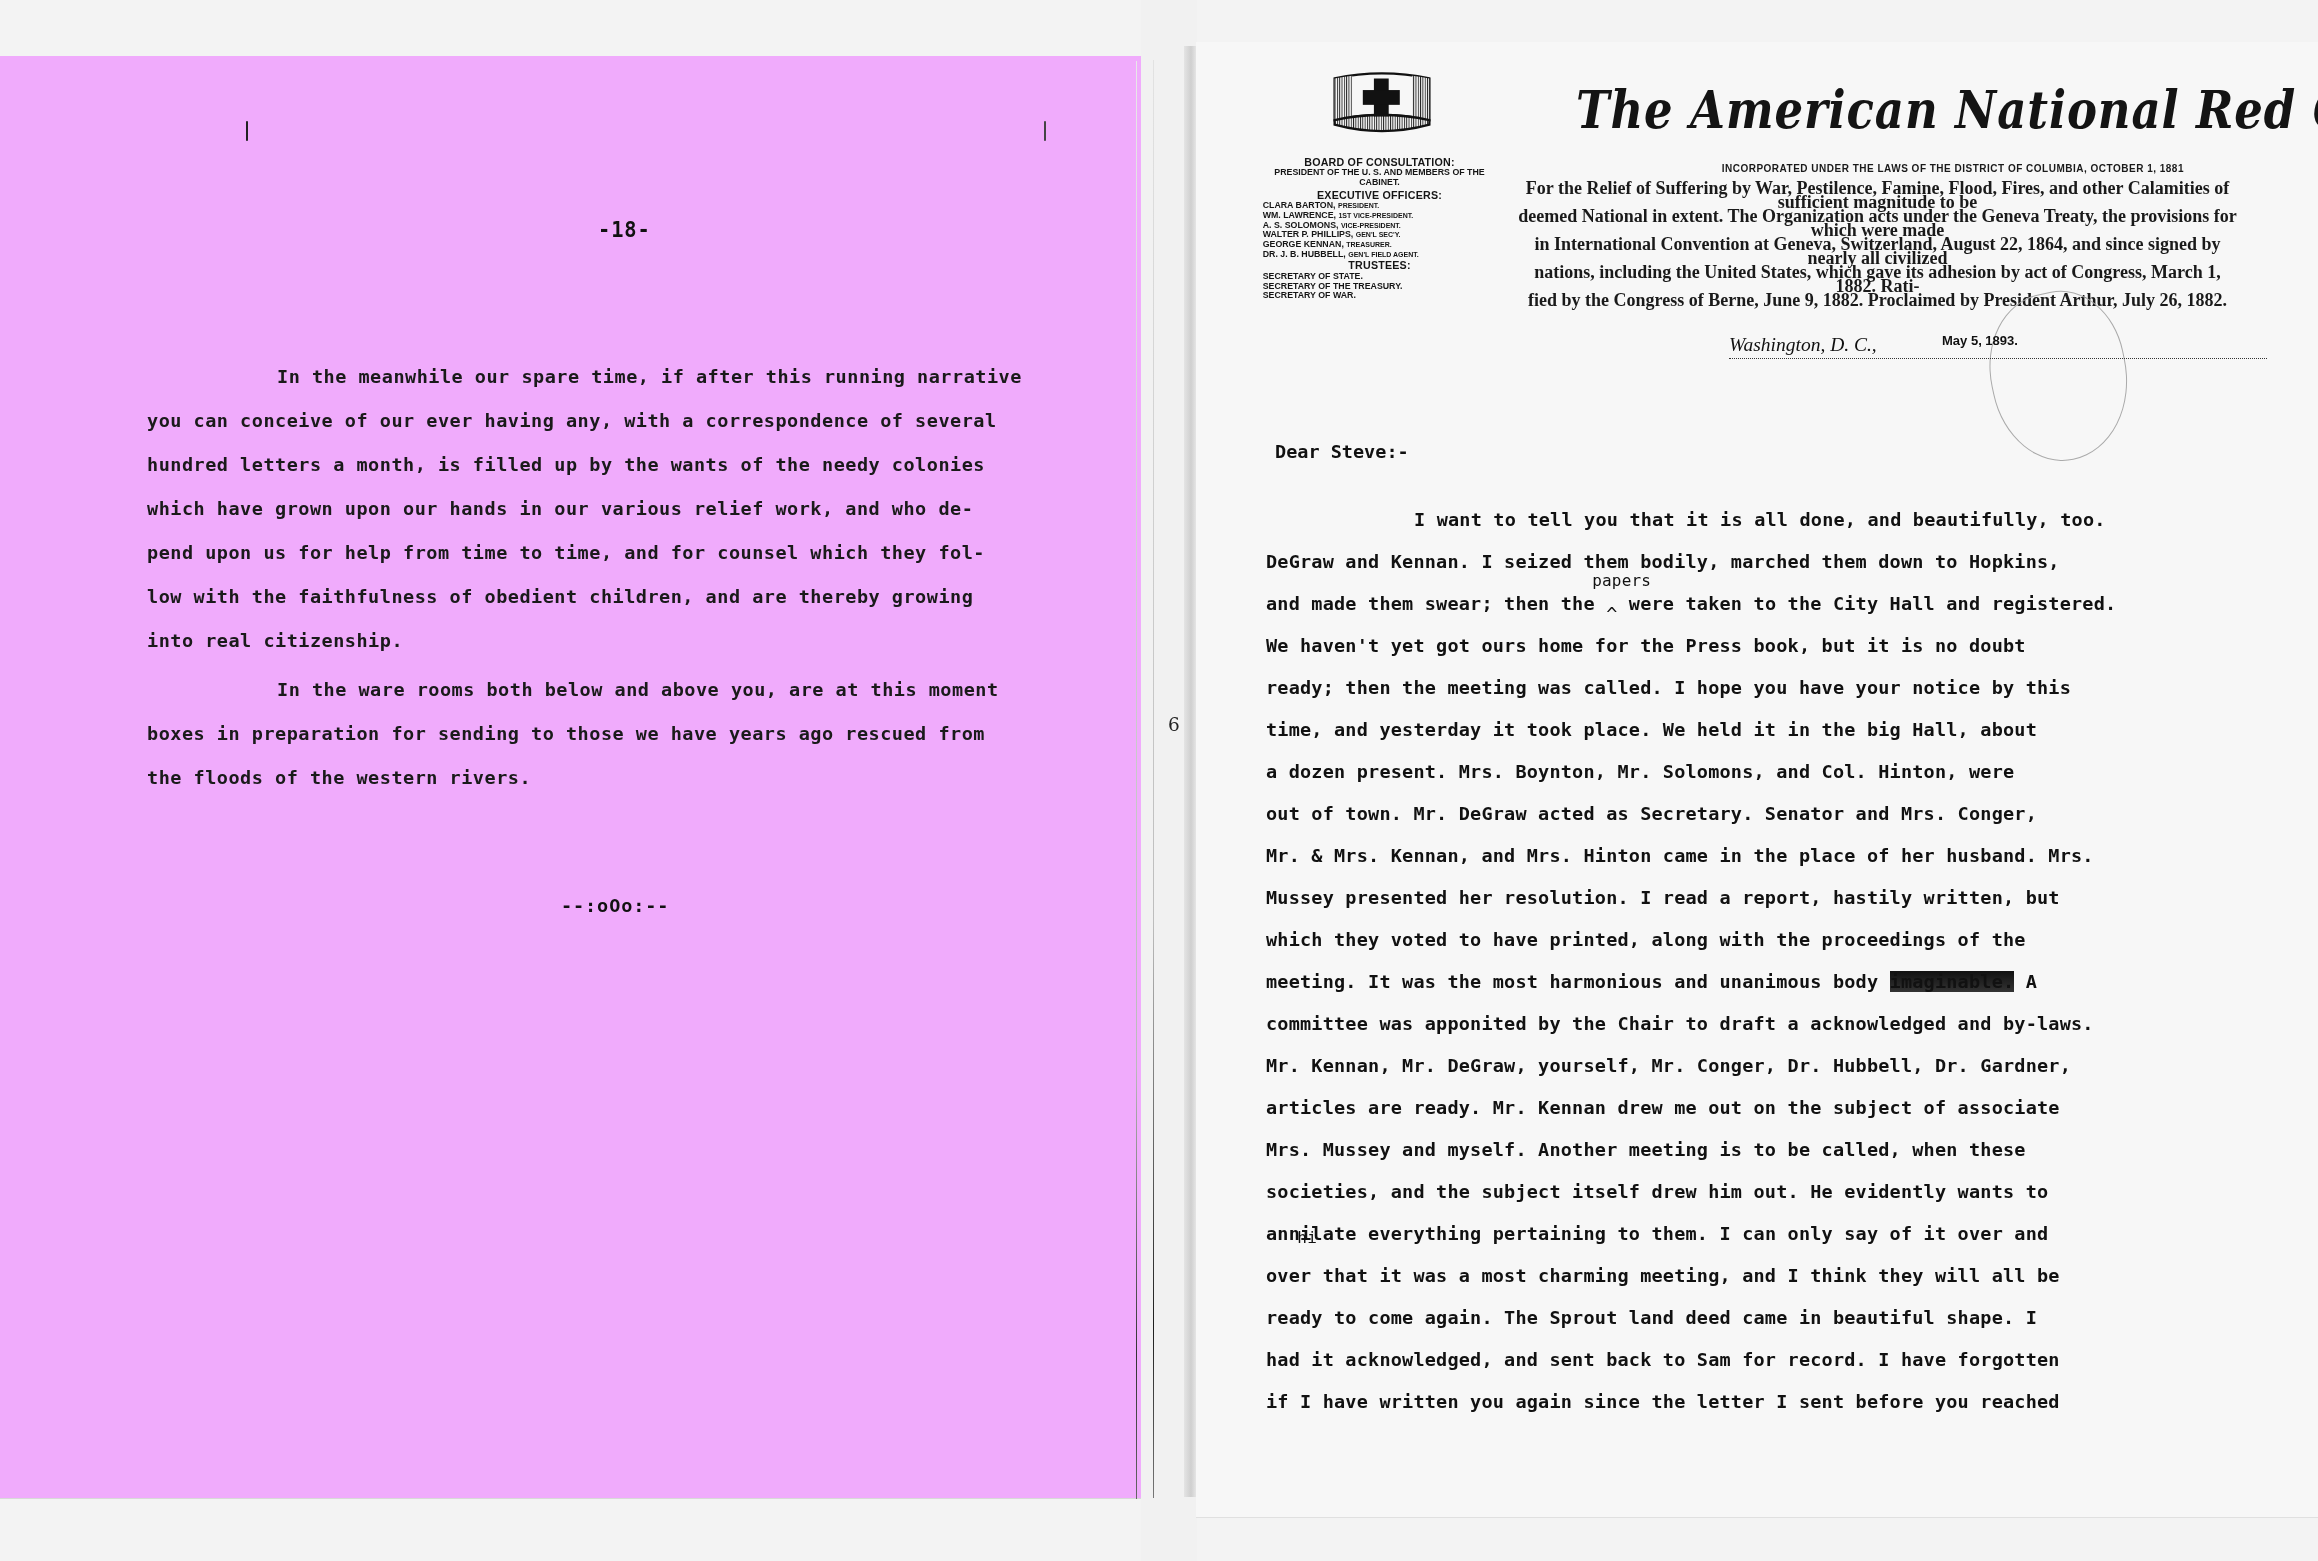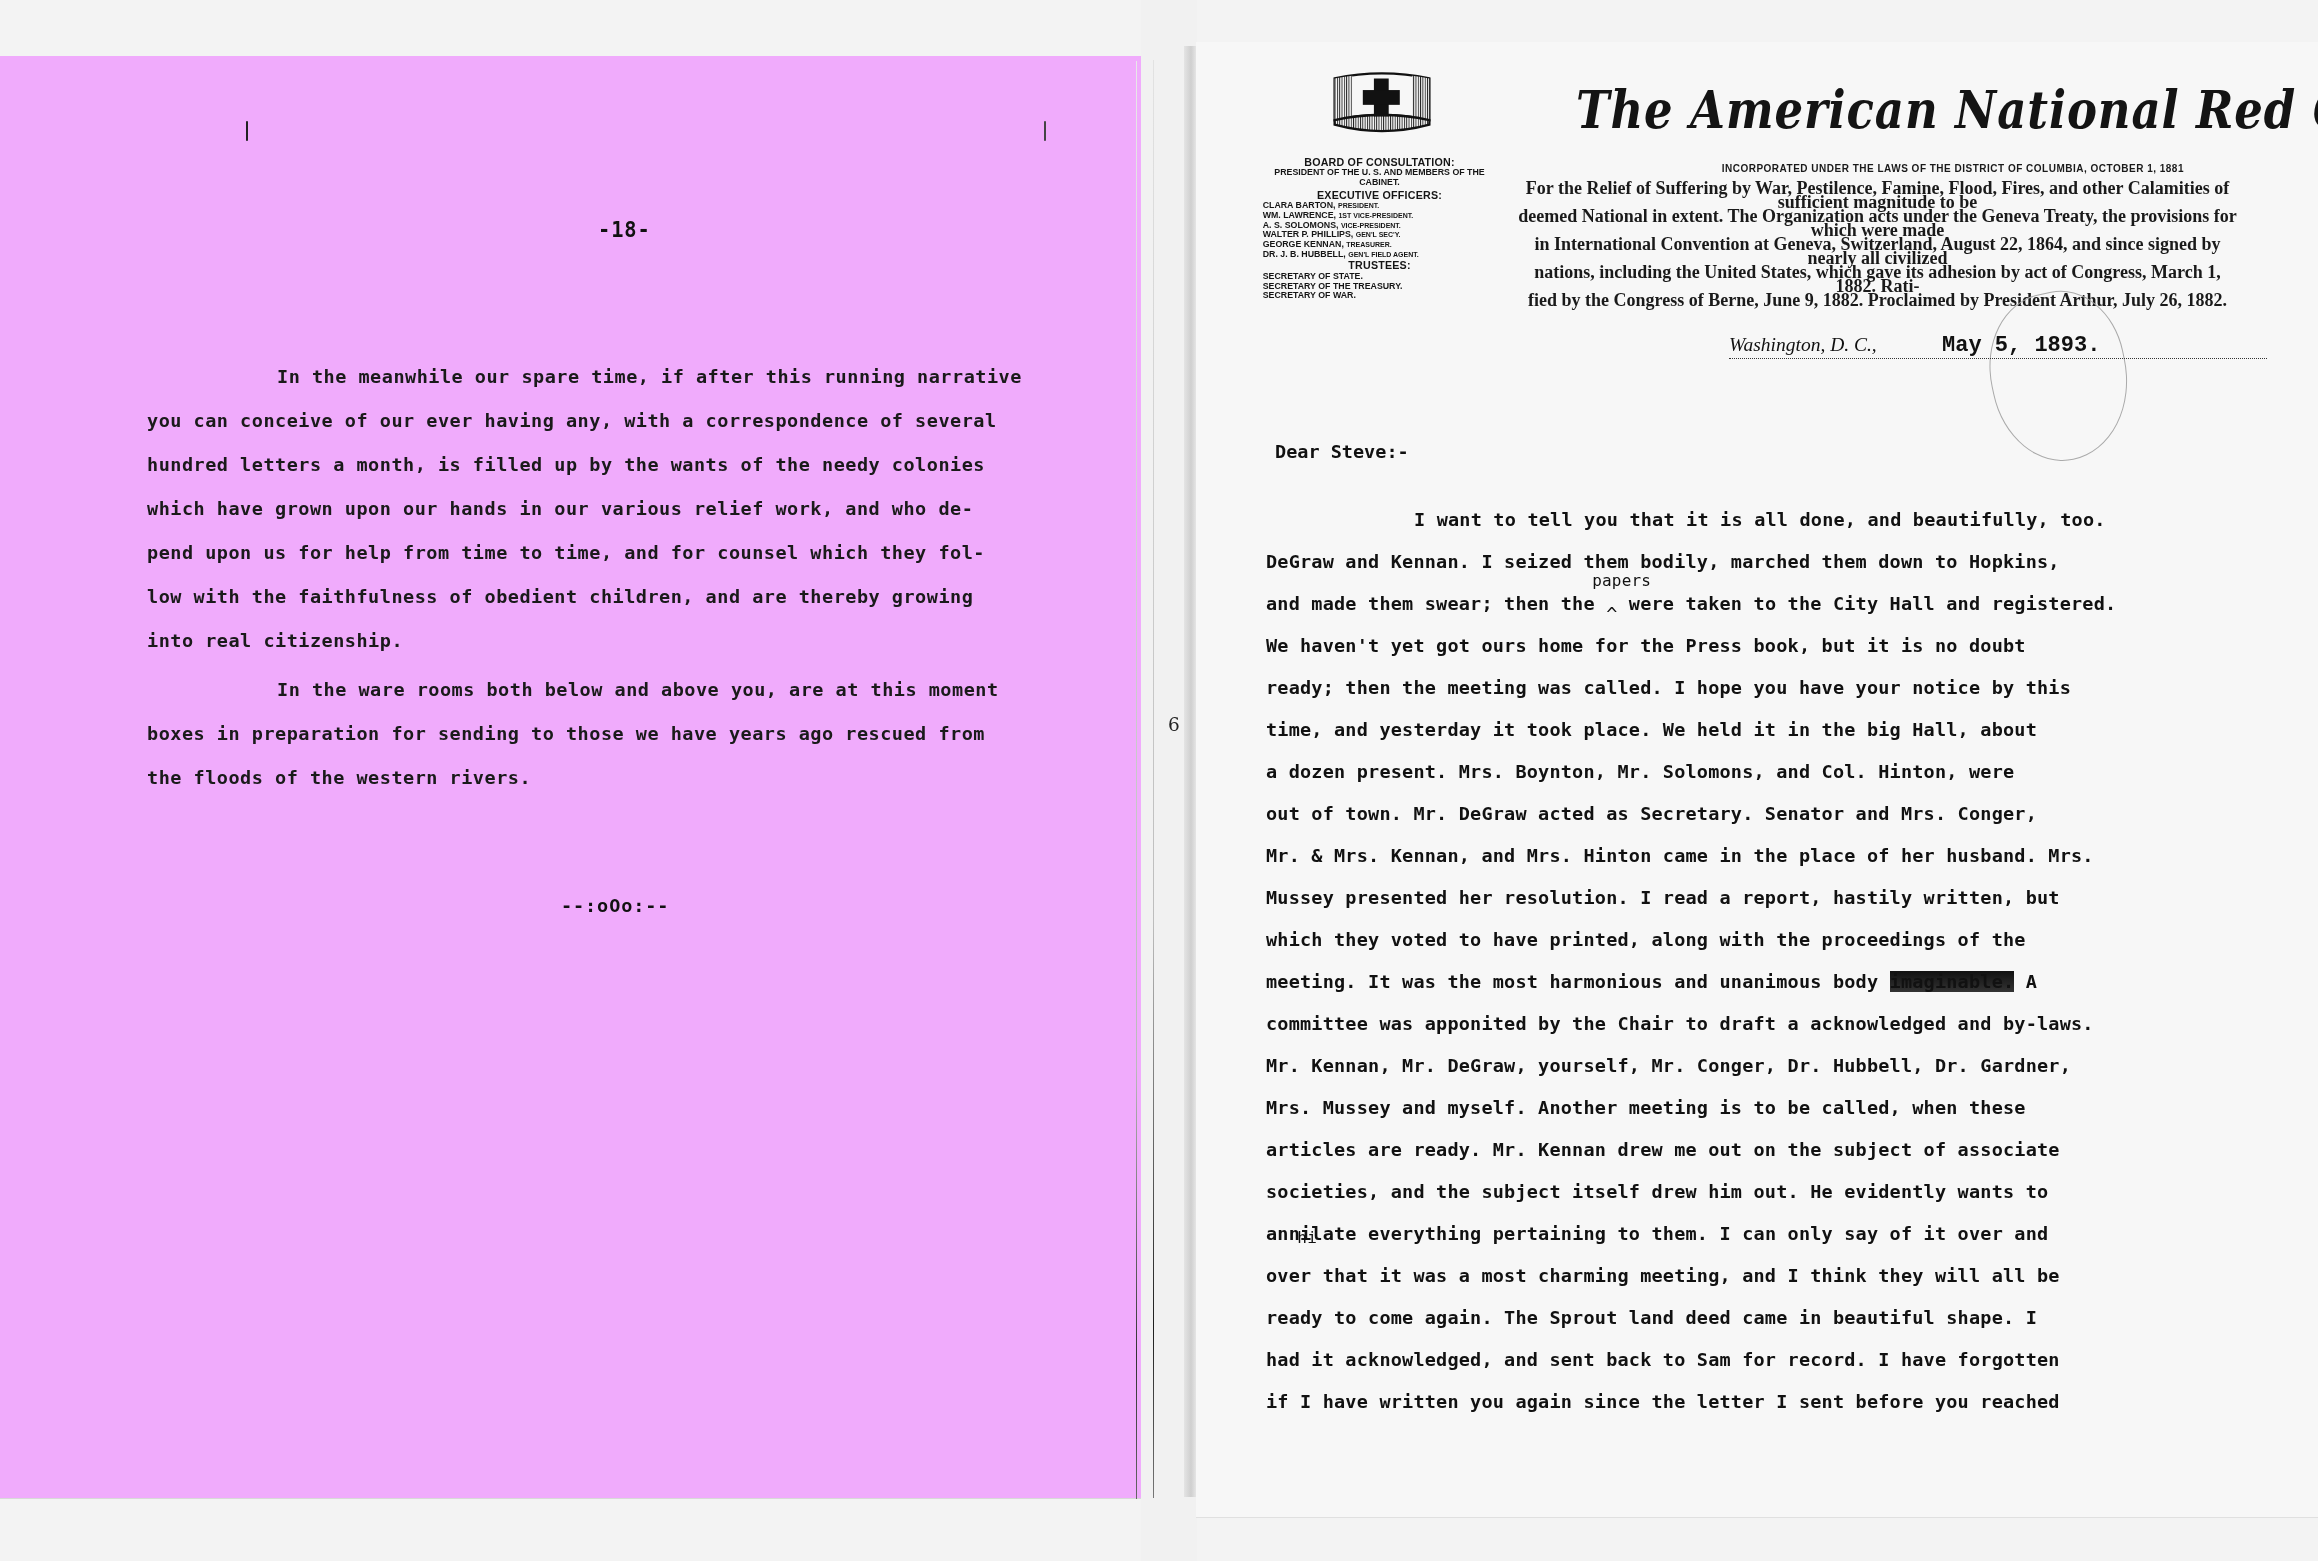--- a/index.html
+++ b/index.html
@@ -202,23 +202,23 @@
       left: 0;
       top: 3.7px;
       font-family: "Liberation Serif", serif;
       font-style: italic;
       font-size: 19.5px;
     }
     .dateline .date {
       position: absolute;
       left: 213px;
       top: 2.8px;
-      font-family: Liberation Mono, monospace;
-      font-weight: bold;
-      font-size: 22px;
+      font-family: Liberation Sans, sans-serif;
+      font-weight: bold;
+      font-size: 13px;
     }
     .circle-mark {
       position: absolute;
       left: 795px;
       top: 250px;
       width: 134px;
       height: 167px;
       border: 0.9px solid #aaa;
       border-radius: 50% 45% 55% 50%;
       transform: rotate(-12deg);
@@ -367,22 +367,22 @@
       <span class="line">ready; then the meeting was called.  I hope you have your notice by this</span>
       <span class="line">time, and yesterday it took place.  We held it in the big Hall, about</span>
       <span class="line">a dozen  present.  Mrs. Boynton, Mr. Solomons, and Col. Hinton, were</span>
       <span class="line">out of town.  Mr. DeGraw acted as Secretary.  Senator and Mrs. Conger,</span>
       <span class="line">Mr. &amp; Mrs. Kennan, and Mrs. Hinton came in the place of her husband.  Mrs.</span>
       <span class="line">Mussey presented her resolution.  I read a report, hastily written, but</span>
       <span class="line">which they voted to have printed, along with the proceedings of the</span>
       <span class="line"><span>meeting.  It was the most harmonious and unanimous body </span><span class="smudge">imaginable.</span><span>   A</span></span>
       <span class="line">committee was apponited by the Chair to draft a acknowledged and by-laws.</span>
       <span class="line">Mr. Kennan, Mr. DeGraw, yourself, Mr. Conger, Dr. Hubbell, Dr. Gardner,</span>
+      <span class="line">articles are ready.  Mr. Kennan drew me out on the subject of associate</span>
       <span class="line">Mrs. Mussey and myself.  Another meeting is to be called, when these</span>
-      <span class="line">articles are ready.  Mr. Kennan drew me out on the subject of associate</span>
       <span class="line">societies, and the subject itself drew him out.  He evidently wants to</span>
       <span class="line"><span>anni</span><span class="insert"><span class="above">hi</span></span><span>late  everything pertaining to them.  I can only say of it over and</span></span>
       <span class="line">over that it was a most charming meeting, and I think they will all be</span>
       <span class="line">ready to come again.  The Sprout land deed came in beautiful shape.  I</span>
       <span class="line">had it acknowledged, and sent back to Sam for record.  I have forgotten</span>
       <span class="line">if I have written you again since the letter I sent before you reached</span>
     </div>
   </div>
 </div>
 

